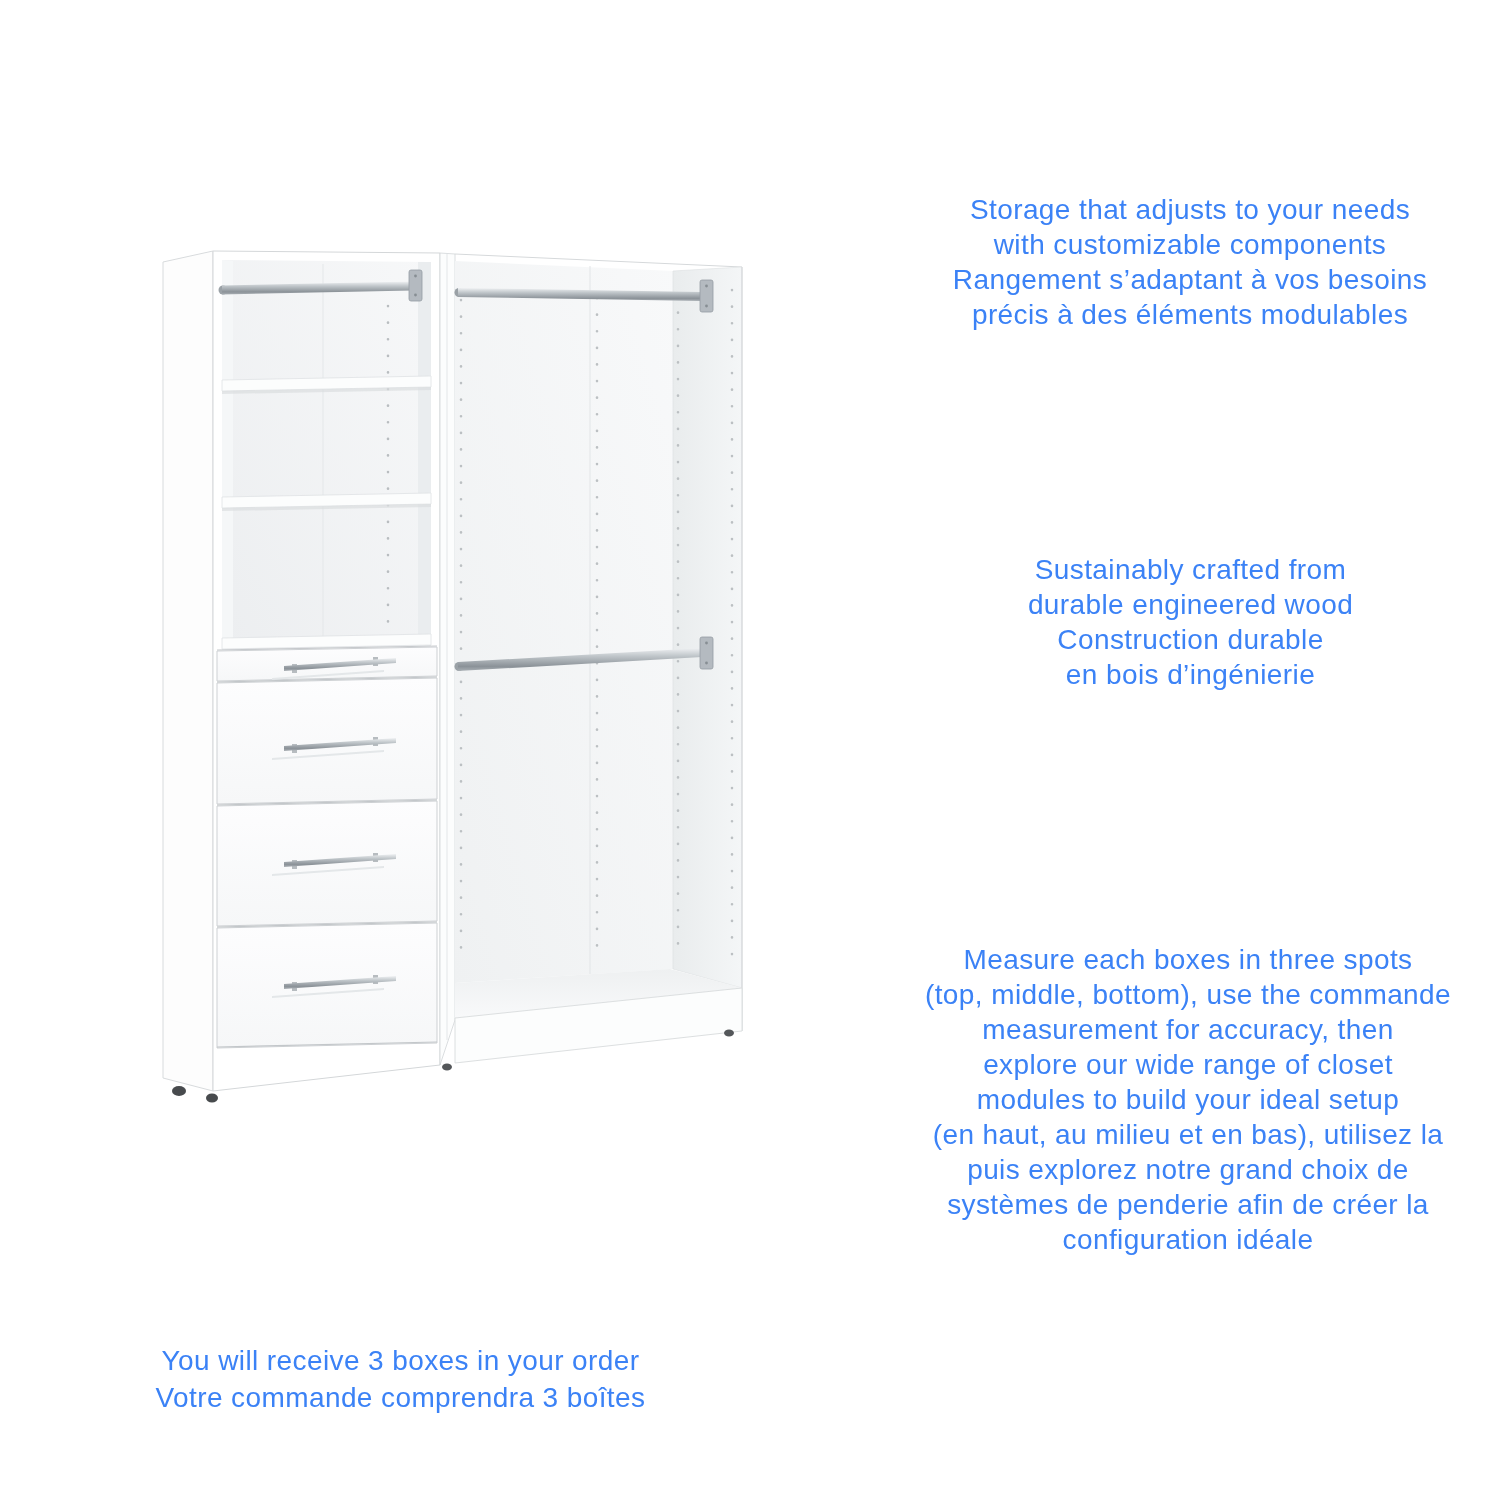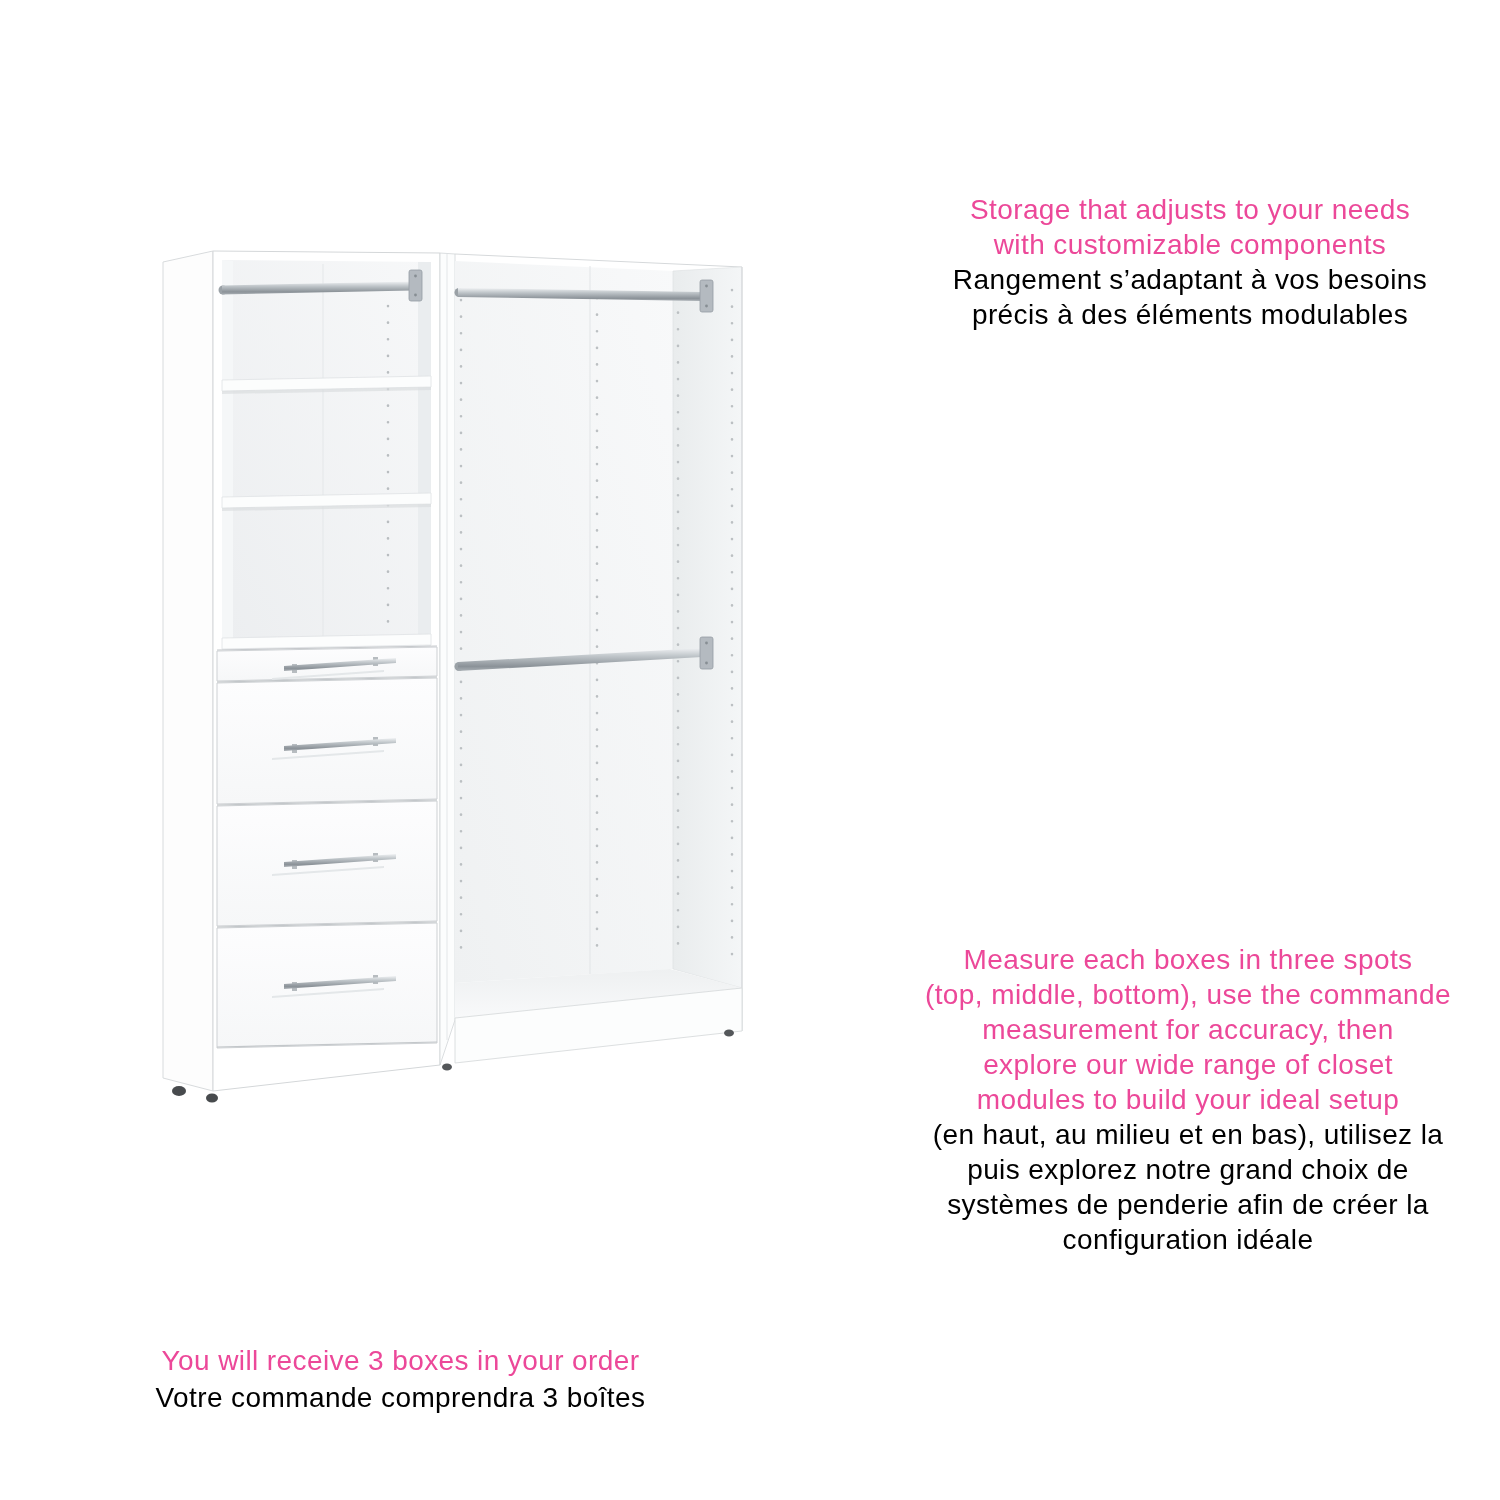--- a/index.html
+++ b/index.html
@@ -3,22 +3,22 @@
 <meta charset="utf-8">
 <style>
   html,body{margin:0;padding:0;}
   body{
     width:1500px;height:1500px;position:relative;background:#ffffff;overflow:hidden;
     font-family:"Liberation Sans","DejaVu Sans",sans-serif;
   }
   .stage{position:absolute;inset:0;}
   .txt-block{position:absolute;text-align:center;}
   .line{white-space:nowrap;font-size:28px;line-height:35px;letter-spacing:.4px;}
-  .en{color:#ec4899;}
-  .fr{color:#000000;}
+  .en{color:#3b82f6;}
+  .fr{color:#3b82f6;}
   .order-note .line{line-height:37px;}
   svg{position:absolute;left:0;top:0;}
 </style>
 </head>
 <body>
 
 <div class="stage">
 
   <svg width="1500" height="1500" viewBox="0 0 1500 1500" aria-hidden="true">
     <defs>
@@ -171,20 +171,26 @@
     </g>
   </svg>
 
   <div class="txt-block" style="left:940px;top:192px;width:500px;">
     <div class="line en">Storage that adjusts to your needs</div>
     <div class="line en">with customizable components</div>
     <div class="line fr">Rangement s’adaptant à vos besoins</div>
     <div class="line fr">précis à des éléments modulables</div>
   </div>
 
+  <div class="txt-block" style="left:938px;top:552px;width:505px;">
+    <div class="line en">Sustainably crafted from</div>
+    <div class="line en">durable engineered wood</div>
+    <div class="line fr">Construction durable</div>
+    <div class="line fr">en bois d’ingénierie</div>
+  </div>
 
   <div class="txt-block" style="left:898px;top:942px;width:580px;">
     <div class="line en">Measure each boxes in three spots</div>
     <div class="line en">(top, middle, bottom), use the commande</div>
     <div class="line en">measurement for accuracy, then</div>
     <div class="line en">explore our wide range of closet</div>
     <div class="line en">modules to build your ideal setup</div>
     <div class="line fr">(en haut, au milieu et en bas), utilisez la</div>
     <div class="line fr">puis explorez notre grand choix de</div>
     <div class="line fr">systèmes de penderie afin de créer la</div>

